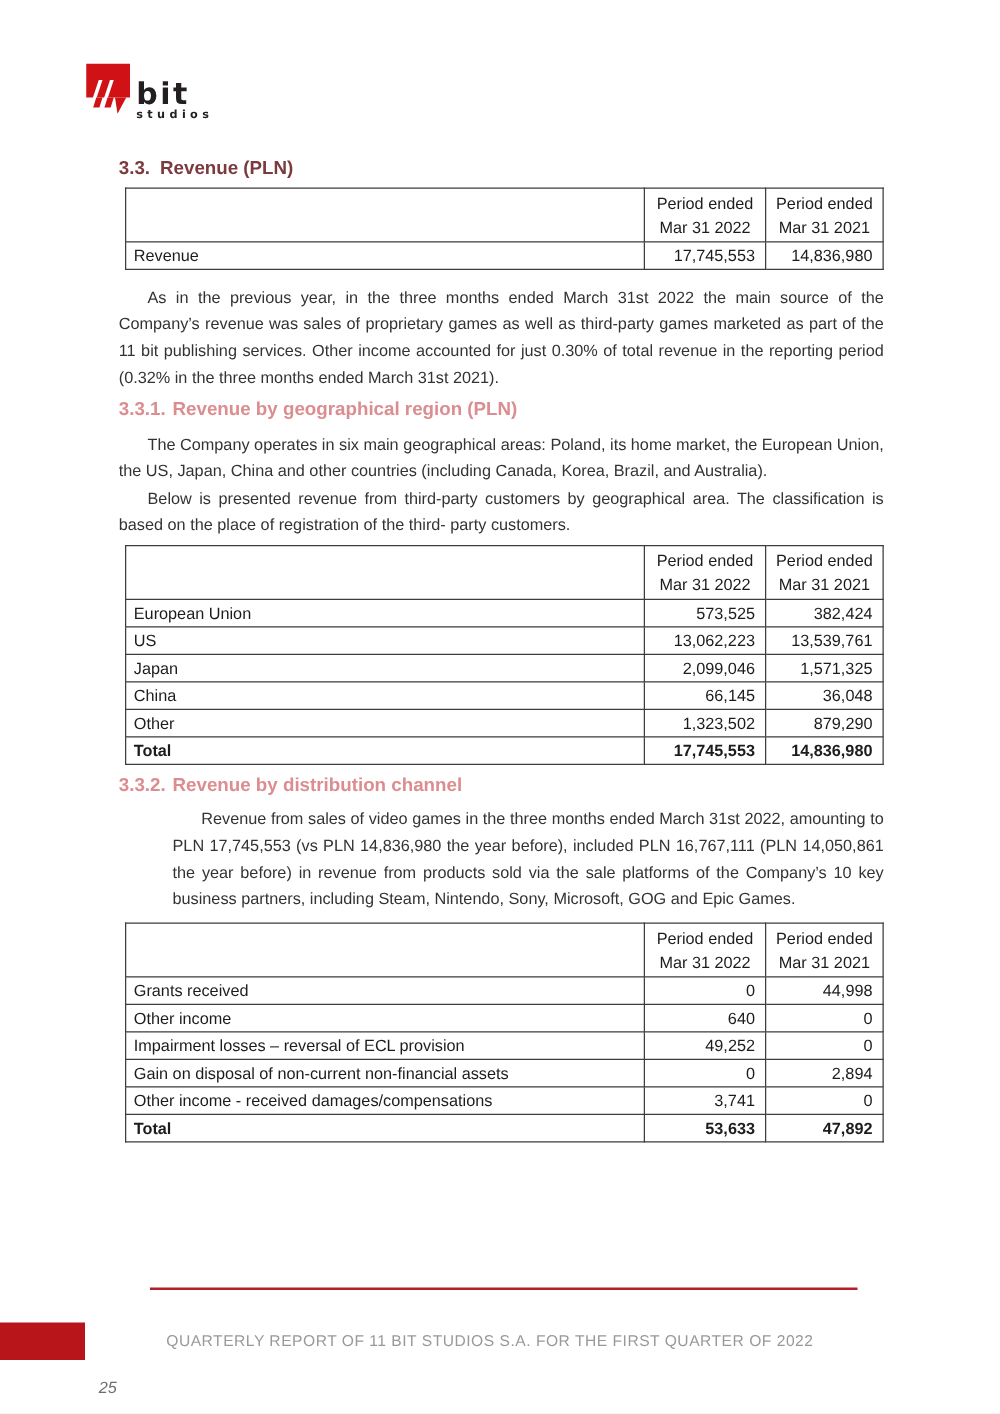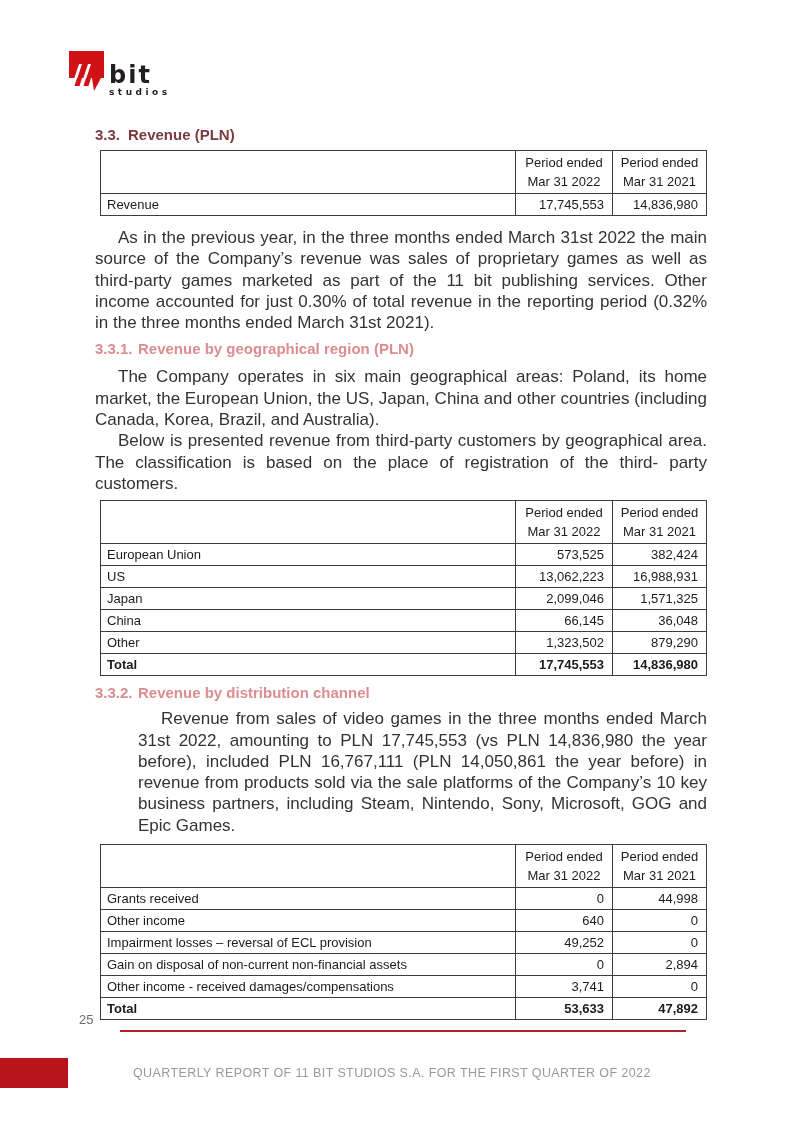--- a/index.html
+++ b/index.html
@@ -26,21 +26,21 @@
   .logo-text{margin-left:5px;padding-top:14px;color:#231f20;}
   .logo-bit{display:block;font-size:24px;font-weight:bold;letter-spacing:2px;line-height:22px;font-family:"DejaVu Sans", sans-serif;}
   .logo-studios{display:block;font-size:9px;font-weight:bold;letter-spacing:3.5px;line-height:10px;margin-top:1px;font-family:"DejaVu Sans", sans-serif;}
   
   .content{position:absolute;left:95px;top:0;width:612px;padding-top:126px;}
   .h-main{font-size:15px;font-weight:bold;color:var(--heading-dark);line-height:18px;}
   .h-sub{font-size:15px;font-weight:bold;color:var(--heading-light);line-height:18px;}
   .h-num-main{display:inline-block;min-width:33px;}
   .h-num-sub{display:inline-block;min-width:43px;}
   .content p{
-    font-size:17px;line-height:21.3px;color:#333333;
+    font-size:13px;line-height:21.3px;color:#333333;
     text-align:justify;text-indent:23px;
   }
   
   table{
     width:606px;margin-left:5px;border-collapse:collapse;table-layout:fixed;
     font-size:13px;color:#1c1c1c;
   }
   col.c-label{width:415px;} col.c-v1{width:97px;} col.c-v2{width:94px;}
   th,td{border:1px solid var(--table-border);}
   th{font-weight:normal;text-align:center;padding:2px 4px;}
@@ -55,21 +55,21 @@
   .mt-p2{margin-top:8px;}
   .mt-table2{margin-top:6px;}
   .mt-h332{margin-top:8px;}
   .mt-p4{margin-top:6px;margin-left:43px;}
   .mt-h34{margin-top:10px;}
   .mt-h341{margin-top:10px;}
   .mt-table3{margin-top:8px;}
   
   .footer-line{position:absolute;left:120px;top:1030px;width:566px;height:2px;background:var(--footer-line-red);}
   .footer-redbar{position:absolute;left:0;top:1058px;width:68px;height:30px;background:#b8151a;}
-  .footer-page{position:absolute;left:79px;top:1012px;font-size:13px;color:#6e6e6e;}
+  .footer-page{position:absolute;left:79px;top:1102px;font-size:13px;color:#6e6e6e;font-style:italic;}
   .footer-title{position:absolute;left:133px;top:1066px;font-size:12.5px;color:var(--footer-text-gray);letter-spacing:0.4px;white-space:nowrap;}
 </style>
 </head>
 <body>
 
 <div class="page">
 
   <div class="logo">
     <svg width="38" height="44" viewBox="0 0 38 42" aria-hidden="true">
       <rect x="3" y="0" width="35" height="27" fill="#d01217"></rect>
@@ -149,21 +149,21 @@
       </thead>
       <tbody>
         <tr>
           <td>European Union</td>
           <td class="num">573,525</td>
           <td class="num">382,424</td>
         </tr>
         <tr>
           <td>US</td>
           <td class="num">13,062,223</td>
-          <td class="num">16,988,931</td>
+          <td class="num">13,539,761</td>
         </tr>
         <tr>
           <td>Japan</td>
           <td class="num">2,099,046</td>
           <td class="num">1,571,325</td>
         </tr>
         <tr>
           <td>China</td>
           <td class="num">66,145</td>
           <td class="num">36,048</td>

